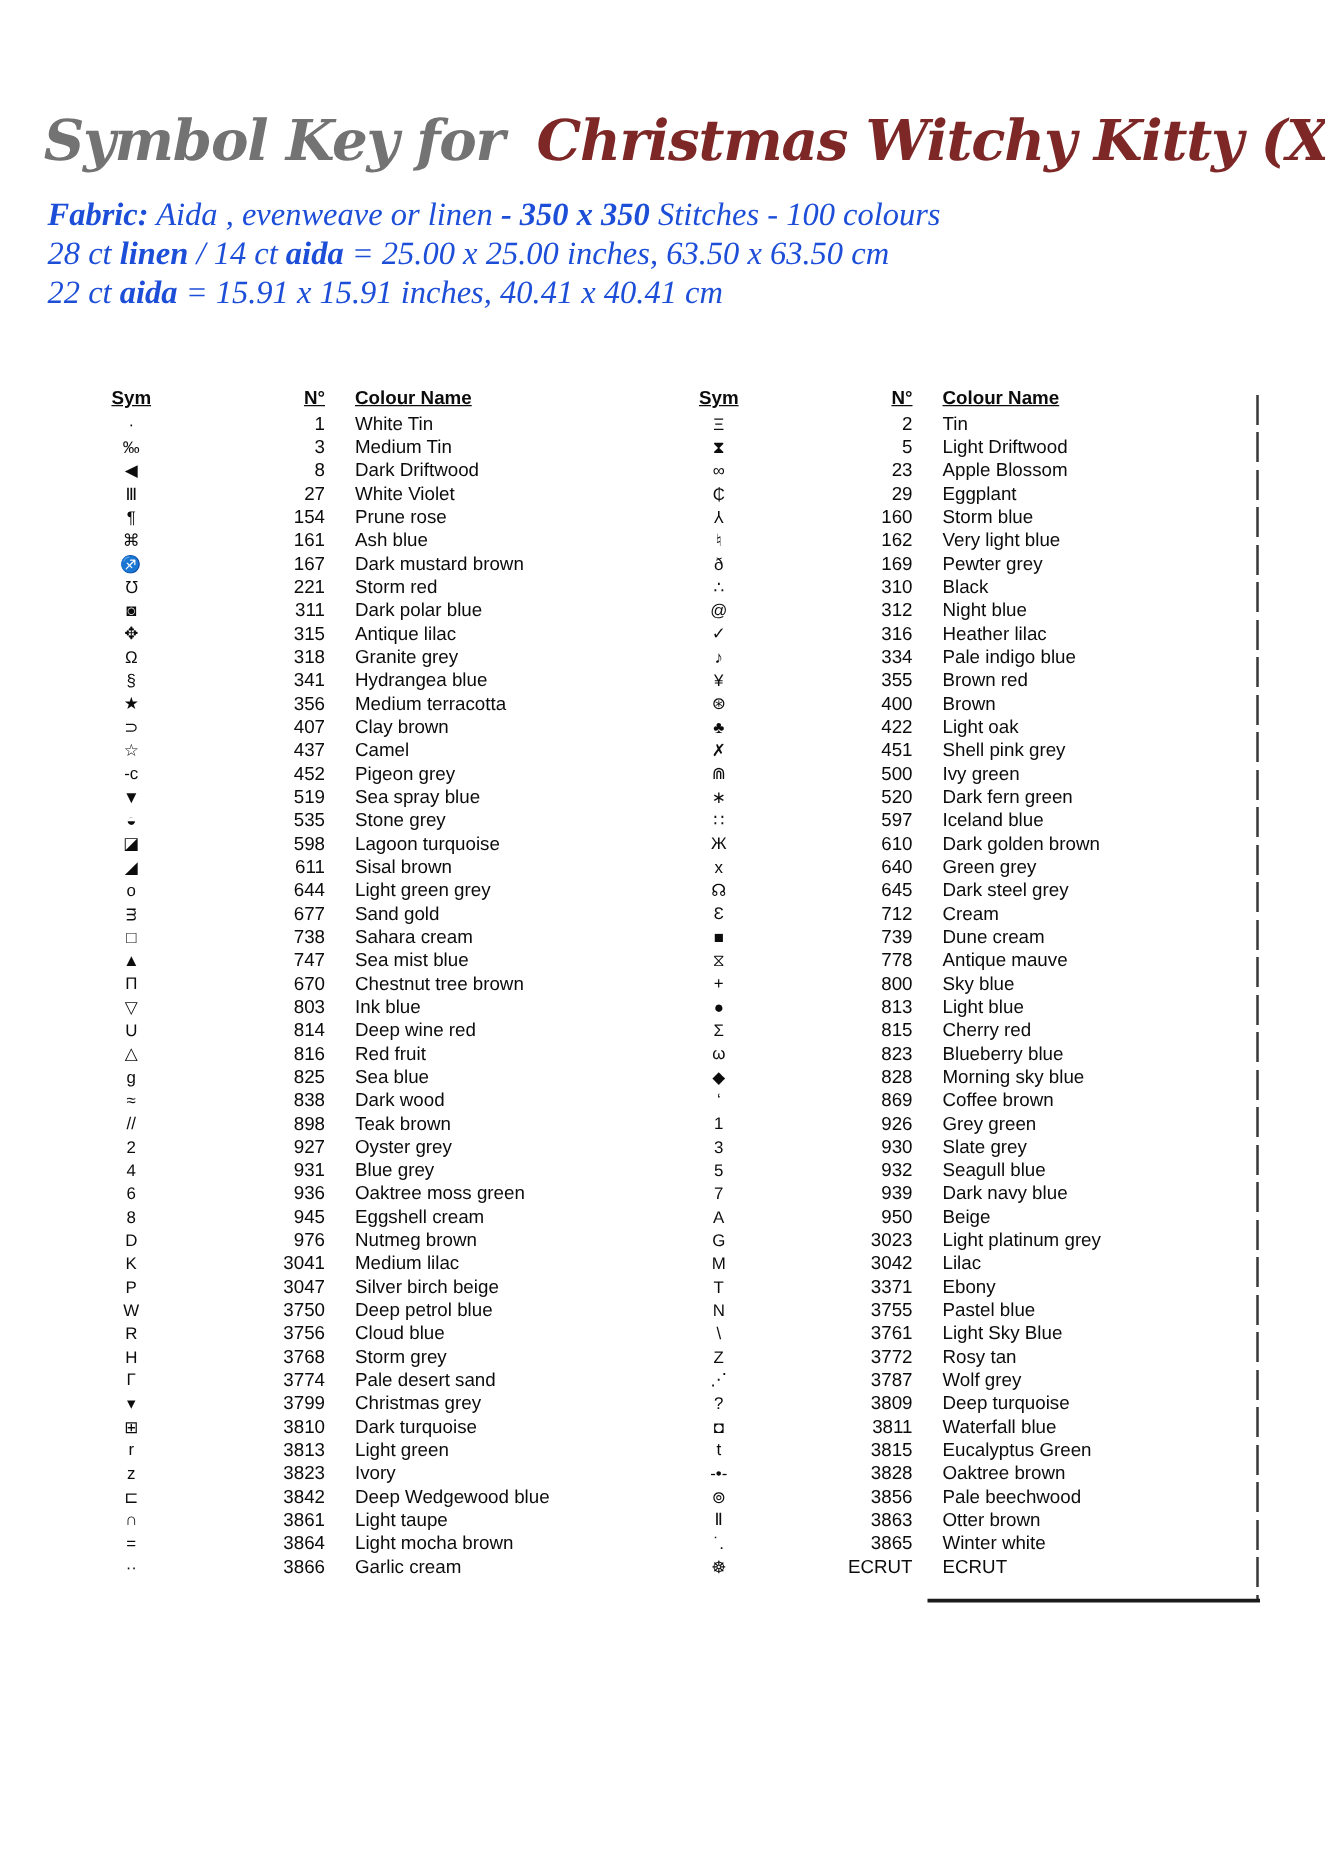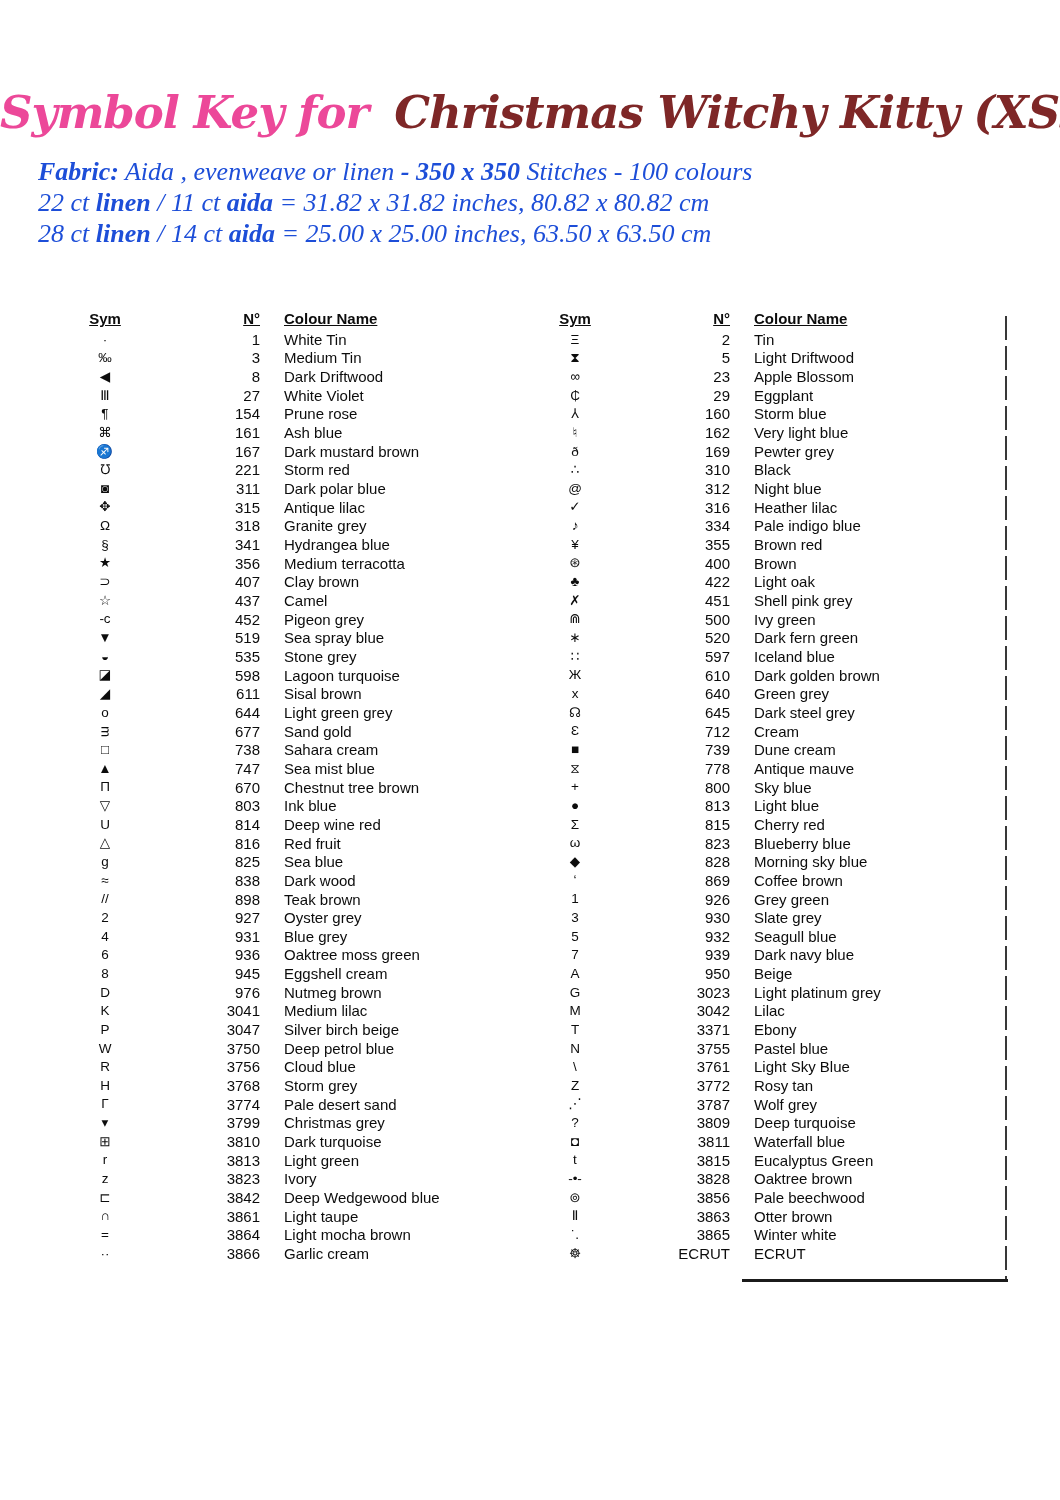--- a/index.html
+++ b/index.html
@@ -2,21 +2,21 @@
 <html style="--accent: #7e2727;"><head>
 <meta charset="utf-8">
 <style>
   html,body{margin:0;padding:0;background:#ffffff;}
   .page{position:relative;width:1060px;height:1500px;background:#ffffff;overflow:hidden;
         font-family:"Liberation Sans",sans-serif;color:#111;}
   
   .title{position:absolute;top:86px;left:0;width:1060px;text-align:center;
          font-family:"DejaVu Serif",serif;font-style:italic;font-weight:bold;
          font-size:45px;letter-spacing:-1px;white-space:nowrap;}
-  .title .black{color:#ec4899;}
+  .title .black{color:#737373;padding-left:35px;}
   .title .red{color:var(--accent,#7e2727);margin-left:26px;}
   
   .fabric{position:absolute;top:156px;left:38px;width:980px;
           font-family:"Liberation Serif",serif;font-style:italic;
           font-size:26px;line-height:31px;color:#1d4ed8;}
   .fabric .b{font-weight:700;}
   
   .col{position:absolute;top:310px;width:470px;font-size:15px;color:#0c0c0c;}
   .col.left{left:70px;}
   .col.right{left:540px;}
@@ -37,22 +37,22 @@
 <body>
 
 <div class="page">
 
   <div class="title">
     <span class="black">Symbol Key for</span><span class="red">Christmas Witchy Kitty (XSs)</span>
   </div>
 
   <div class="fabric">
       <div><span class="b">Fabric:</span><span>  Aida , evenweave or  linen </span><span class="b">- 350 x 350</span><span> Stitches - 100 colours</span></div>
-      <div><span>22 ct </span><span class="b">linen</span><span> / 11 ct </span><span class="b">aida</span><span> = 31.82 x 31.82 inches, 80.82 x 80.82 cm</span></div>
       <div><span>28 ct </span><span class="b">linen</span><span> / 14 ct </span><span class="b">aida</span><span> = 25.00 x 25.00 inches, 63.50 x 63.50 cm</span></div>
+      <div><span>22 ct </span><span class="b">aida</span><span> = 15.91 x 15.91 inches, 40.41 x 40.41 cm</span></div>
     </div>
 
   <div class="col left">
     <div class="thead">
       <span class="h-sym">Sym</span>
       <span class="h-num">N°</span>
       <span class="h-name">Colour Name</span>
     </div>
     <div class="tbody">
         <div class="trow">

